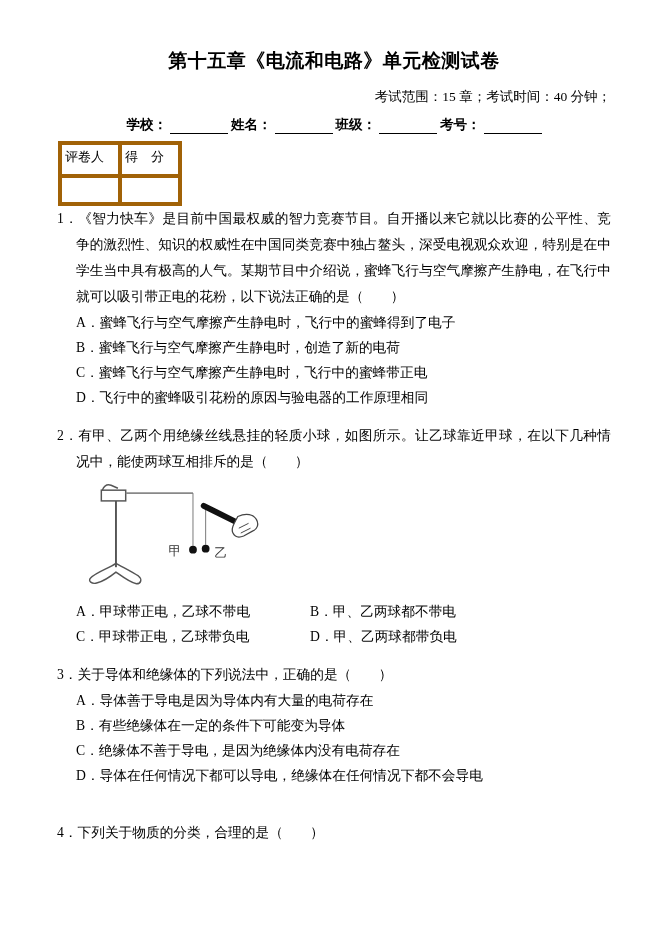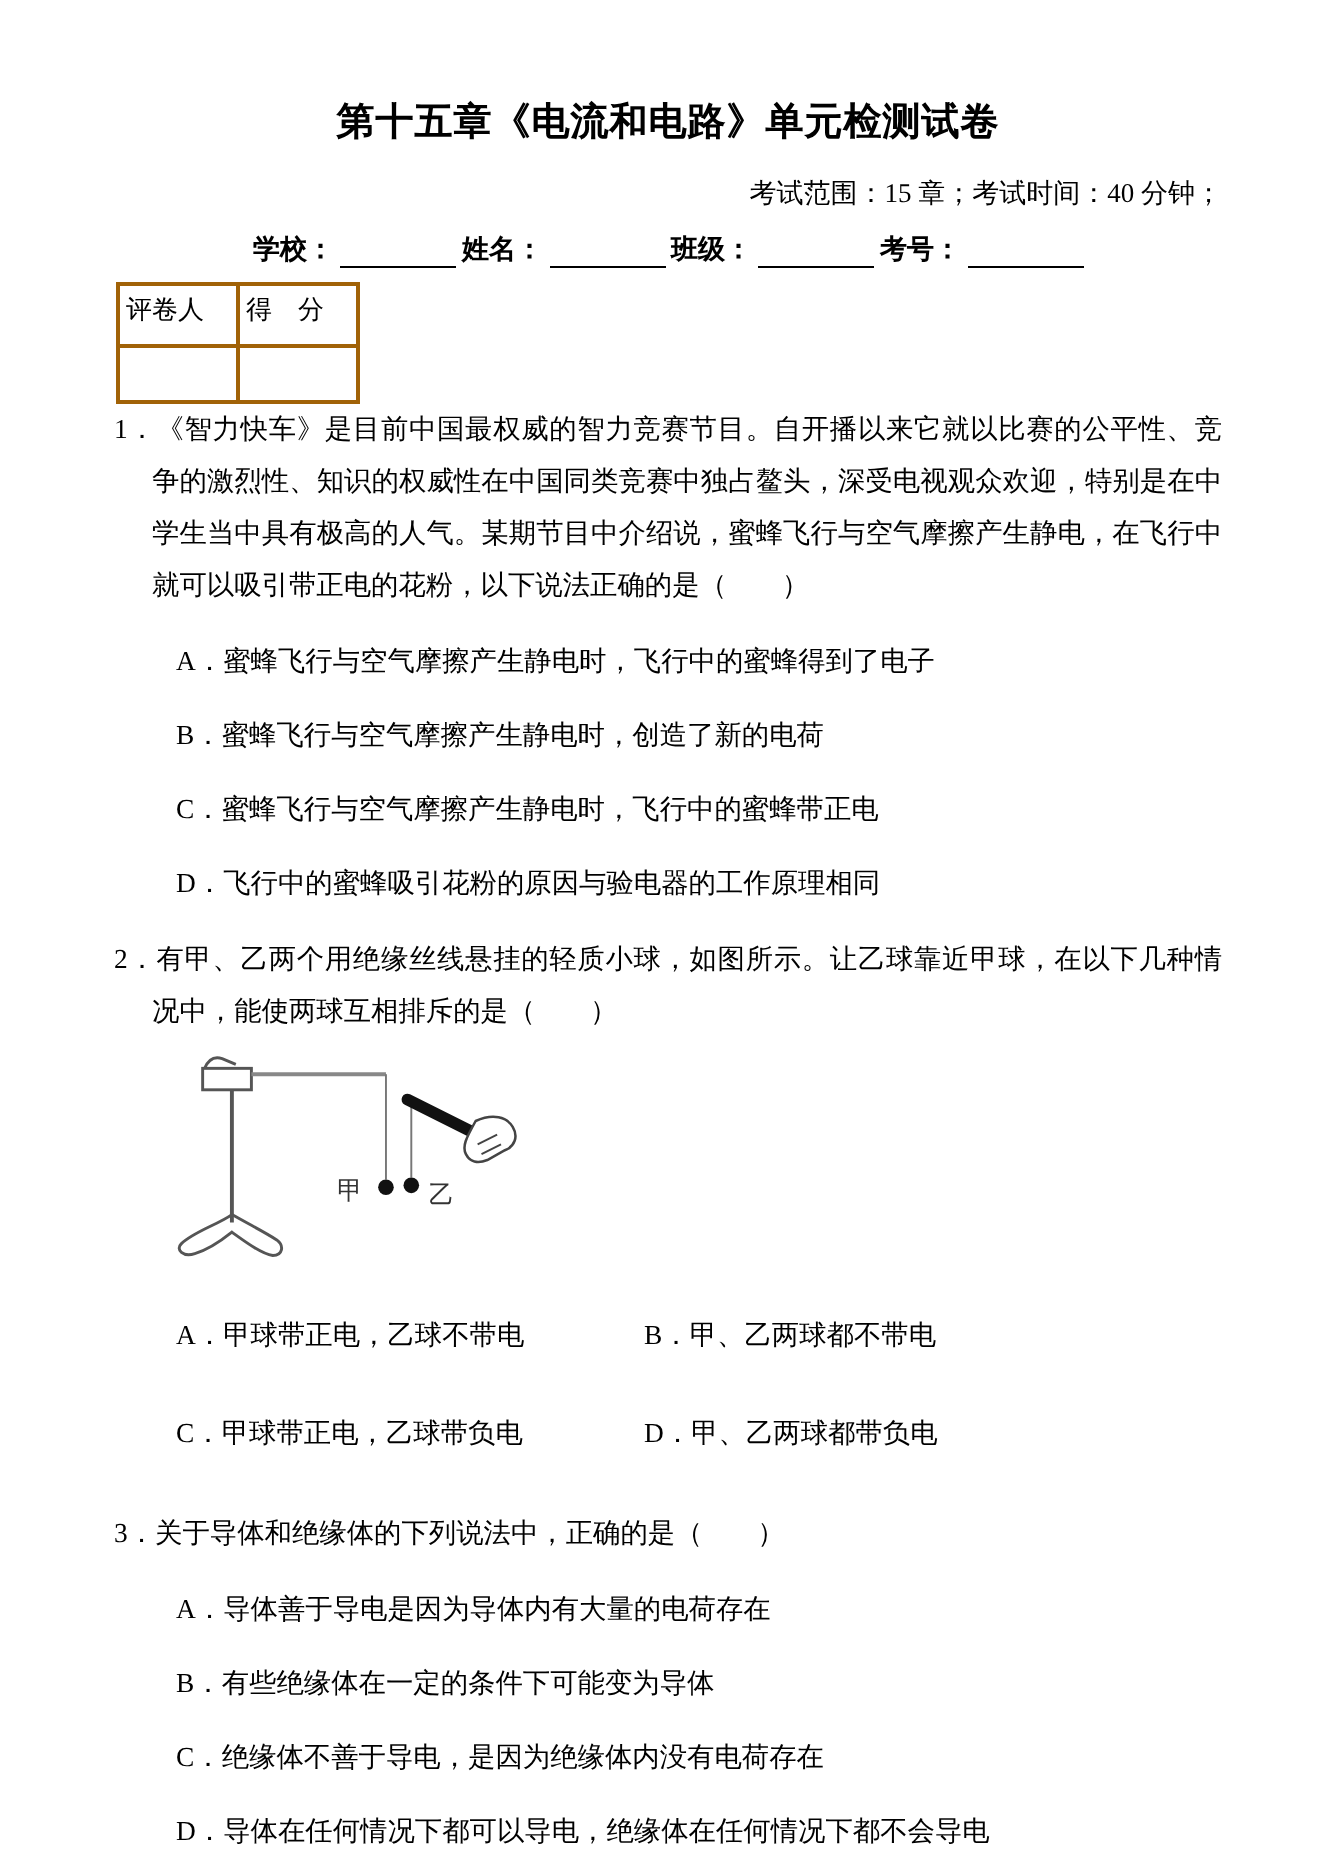--- a/index.html
+++ b/index.html
@@ -39,21 +39,21 @@
     width: 58px;
     border-bottom: 1px solid #000;
     height: 15px;
   }
 
   table.grader {
     border-collapse: collapse;
     margin: 2px 0 0 1px;
   }
   table.grader td {
-    border: 2px solid #a16207;
+    border: 4px solid #a16207;
     width: 60px;
     font-size: 13px;
     vertical-align: top;
     padding: 3px 3px 8px 3px;
   }
   table.grader tr.hdr td { height: 29px; }
   table.grader tr.empty td { height: 28px; }
 
   h2.section {
     font-size: 15px;
@@ -63,21 +63,21 @@
 
   .question { font-size: 13.7px; margin: 0 0 13px 0; }
   .q-text {
     margin: 0;
     line-height: 26px;
     padding-left: 19px;
     text-indent: -19px;
     text-align: justify;
   }
   .option {
-    margin: 12px;
+    margin: 0;
     line-height: 25px;
     padding-left: 19px;
   }
   .options-grid {
     display: grid;
     grid-template-columns: 234px auto;
   }
   .figure-wrap { margin: 6px 0 4px 18px; }
   .figure-wrap svg text {
     font-size: 13px;

